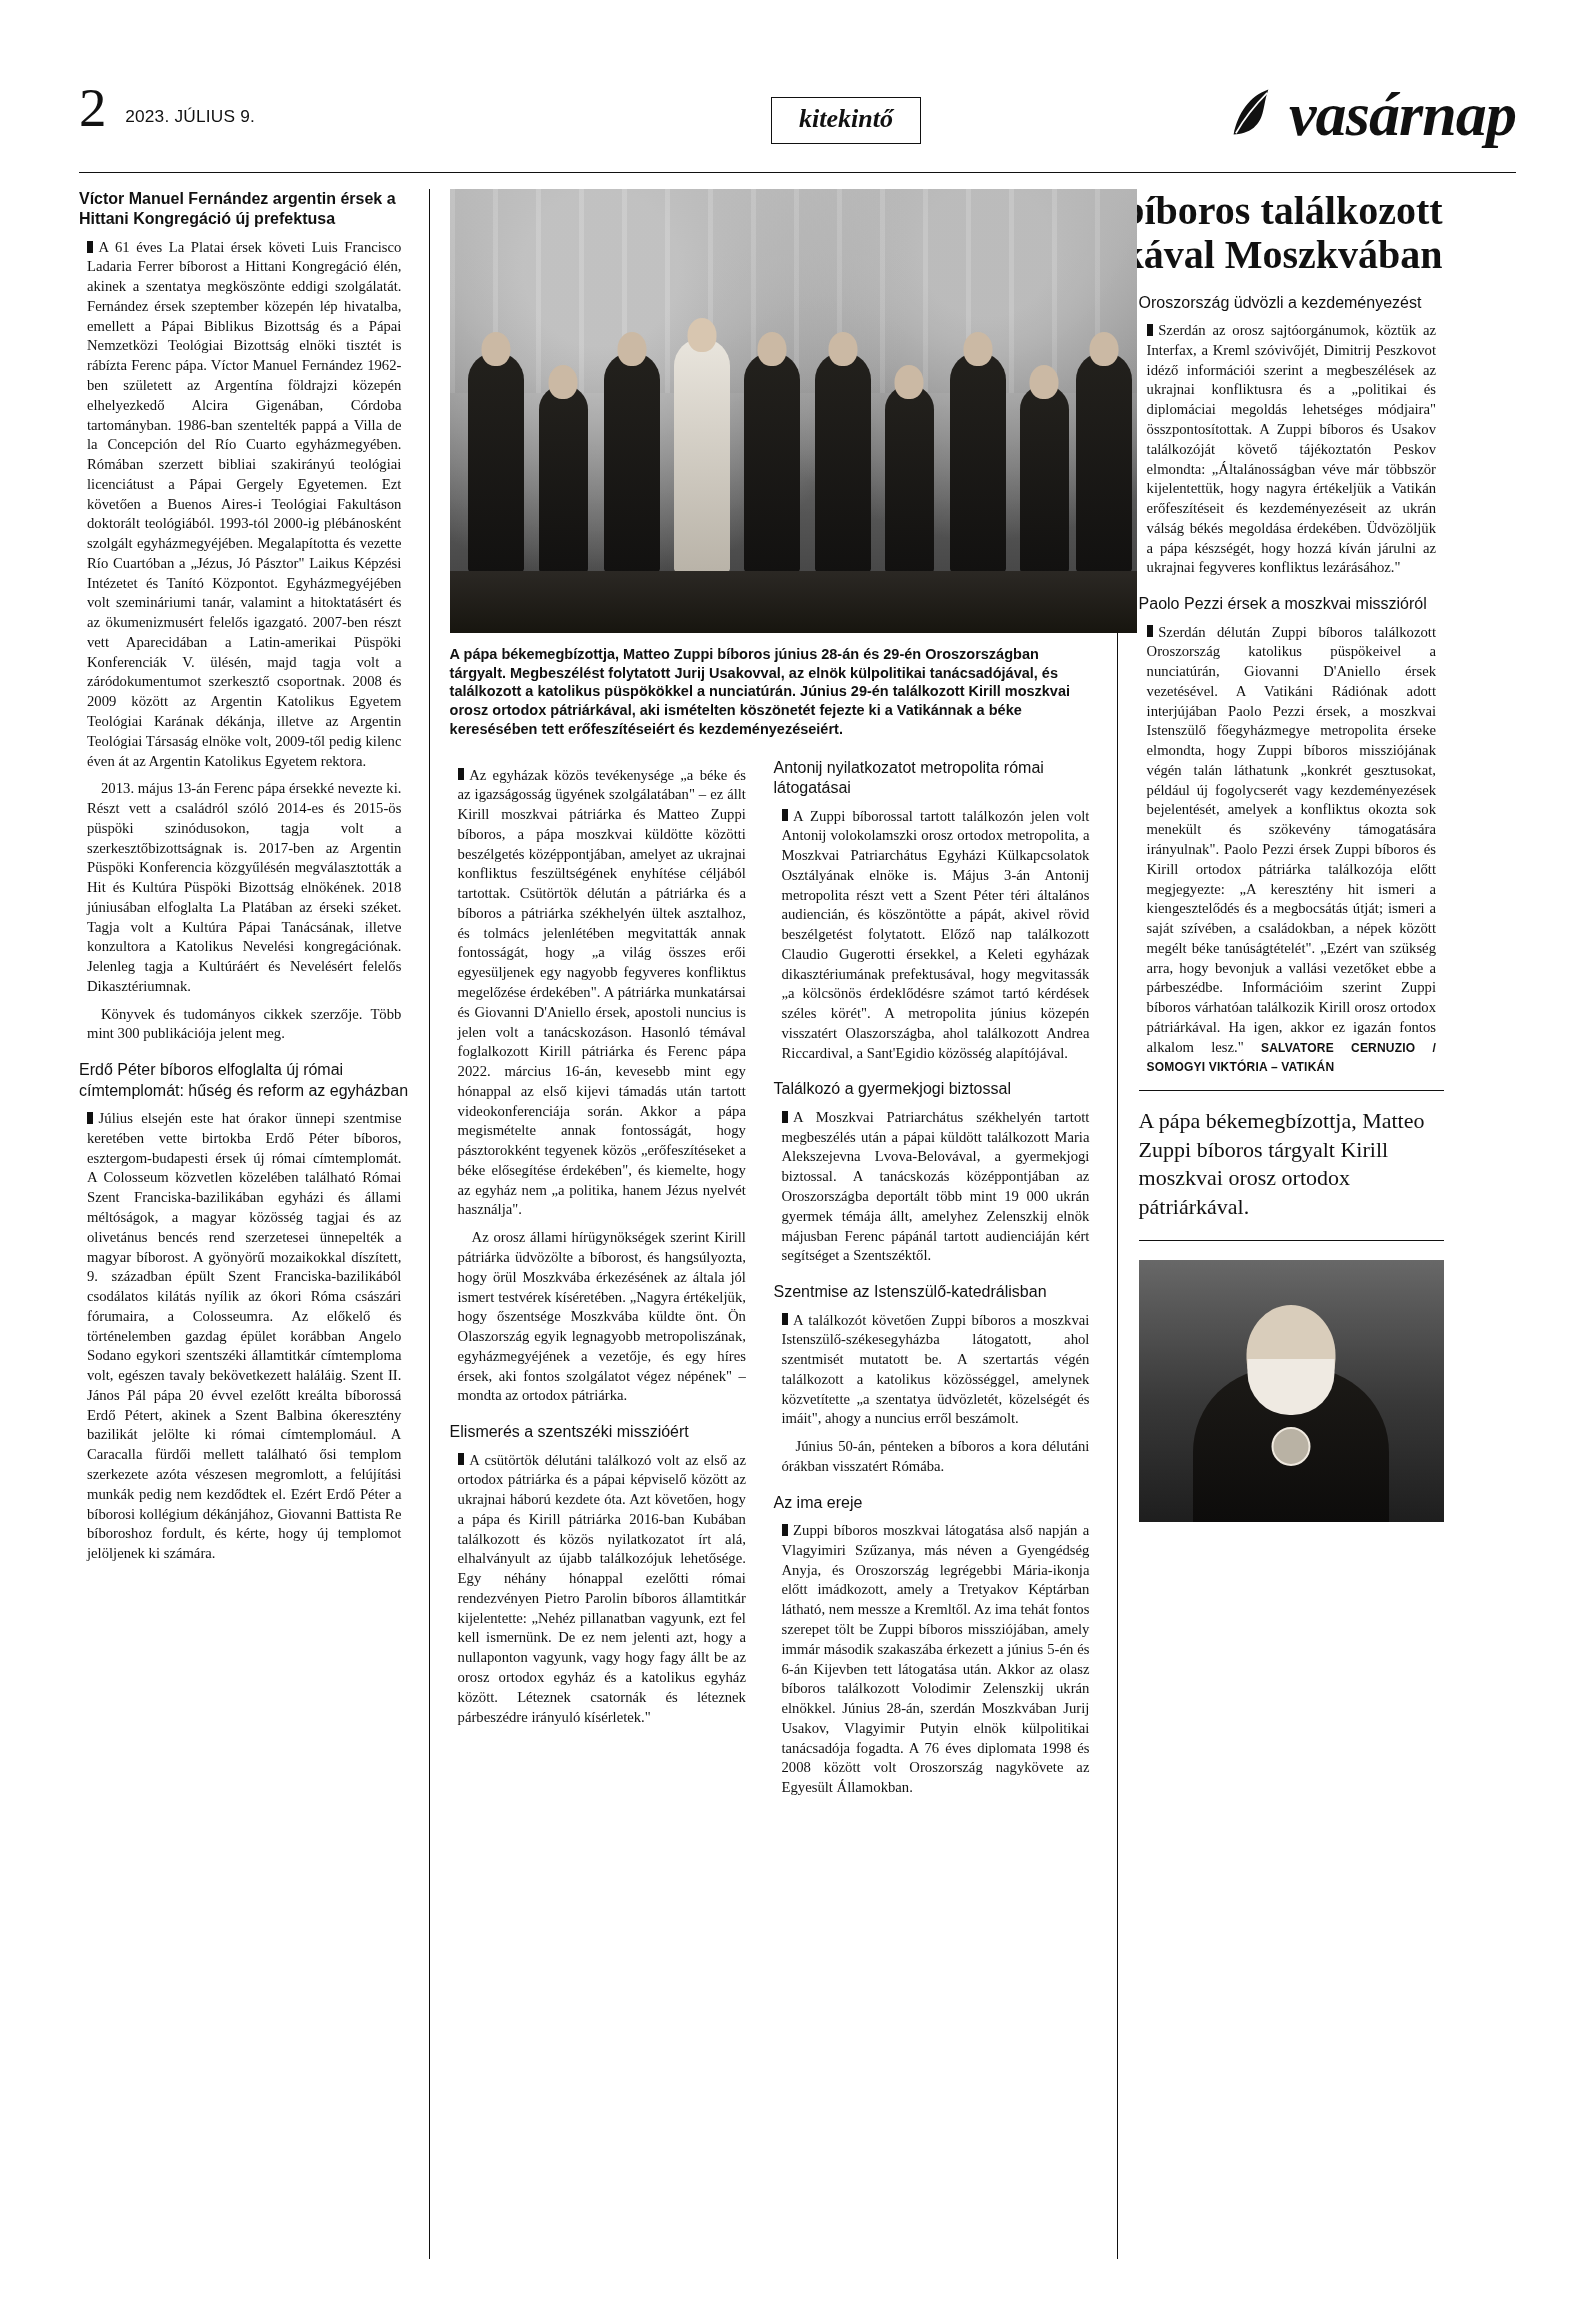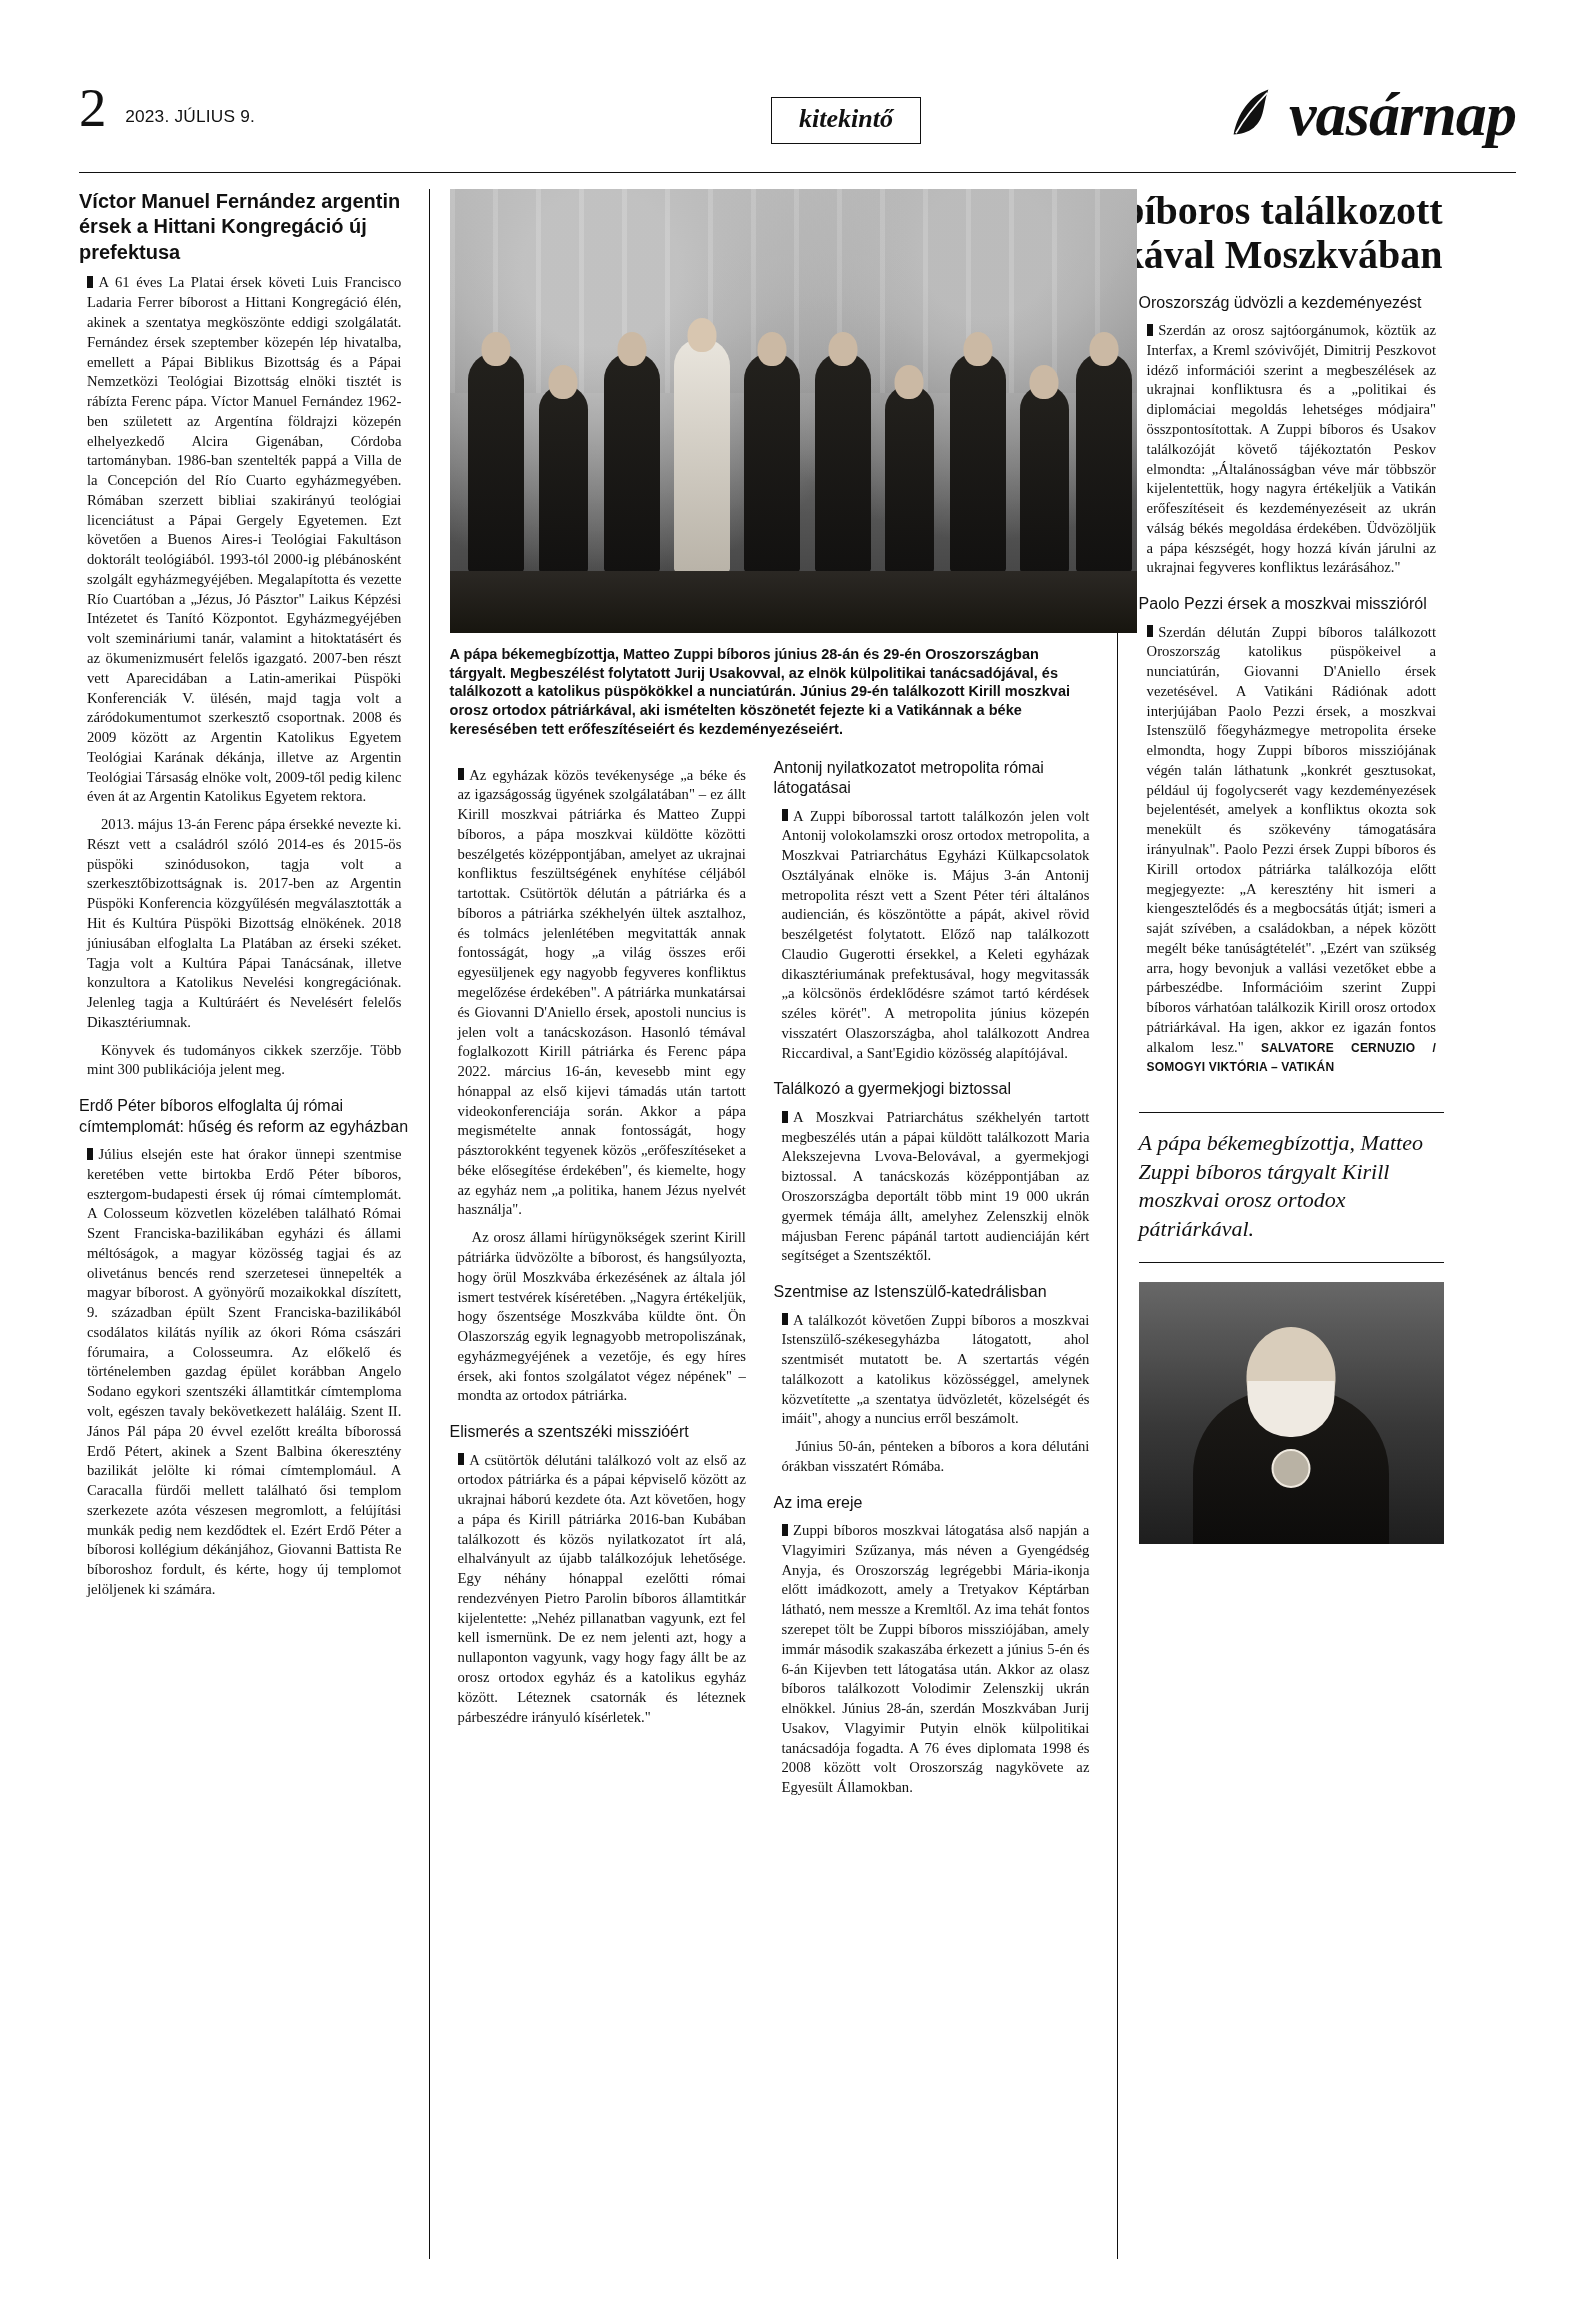--- a/index.html
+++ b/index.html
@@ -116,21 +116,21 @@
   .col-right {
     width: 327px;
     padding-left: 20.6px;
     border-left: 0.9px solid #111;
   }
 
   
   .hed-kicker {
     font-family: "Liberation Sans", sans-serif;
     font-weight: 700;
-    font-size: 20px;
+    font-size: 16px;
     line-height: 1.28;
     color: #111;
     margin-bottom: 6.5px;
   }
   .subhead {
     font-family: "Liberation Sans", sans-serif;
     font-weight: 400;
     font-size: 16px;
     line-height: 1.28;
     color: #111;
@@ -275,23 +275,22 @@
     border-radius: 50%;
     background: #b9b2a4;
     border: 2.8px solid #efe9df;
   }
 
   
   .pullquote {
     border-top: 1.4px solid #111;
     border-bottom: 1.4px solid #111;
     padding: 16px 0 18.7px 0;
-    margin-top: 35px;
-    font-family: "Liberation Serif", serif;
-    font-style: italic;
+    margin-top: 13px;
+    font-family: "Liberation Serif", serif;
     font-size: 22px;
     line-height: 1.3;
     color: #111;
   }
 
   
   .source-box {
     background: #e6e6e6;
     padding: 12px 14px;
     margin-top: 18.7px;

